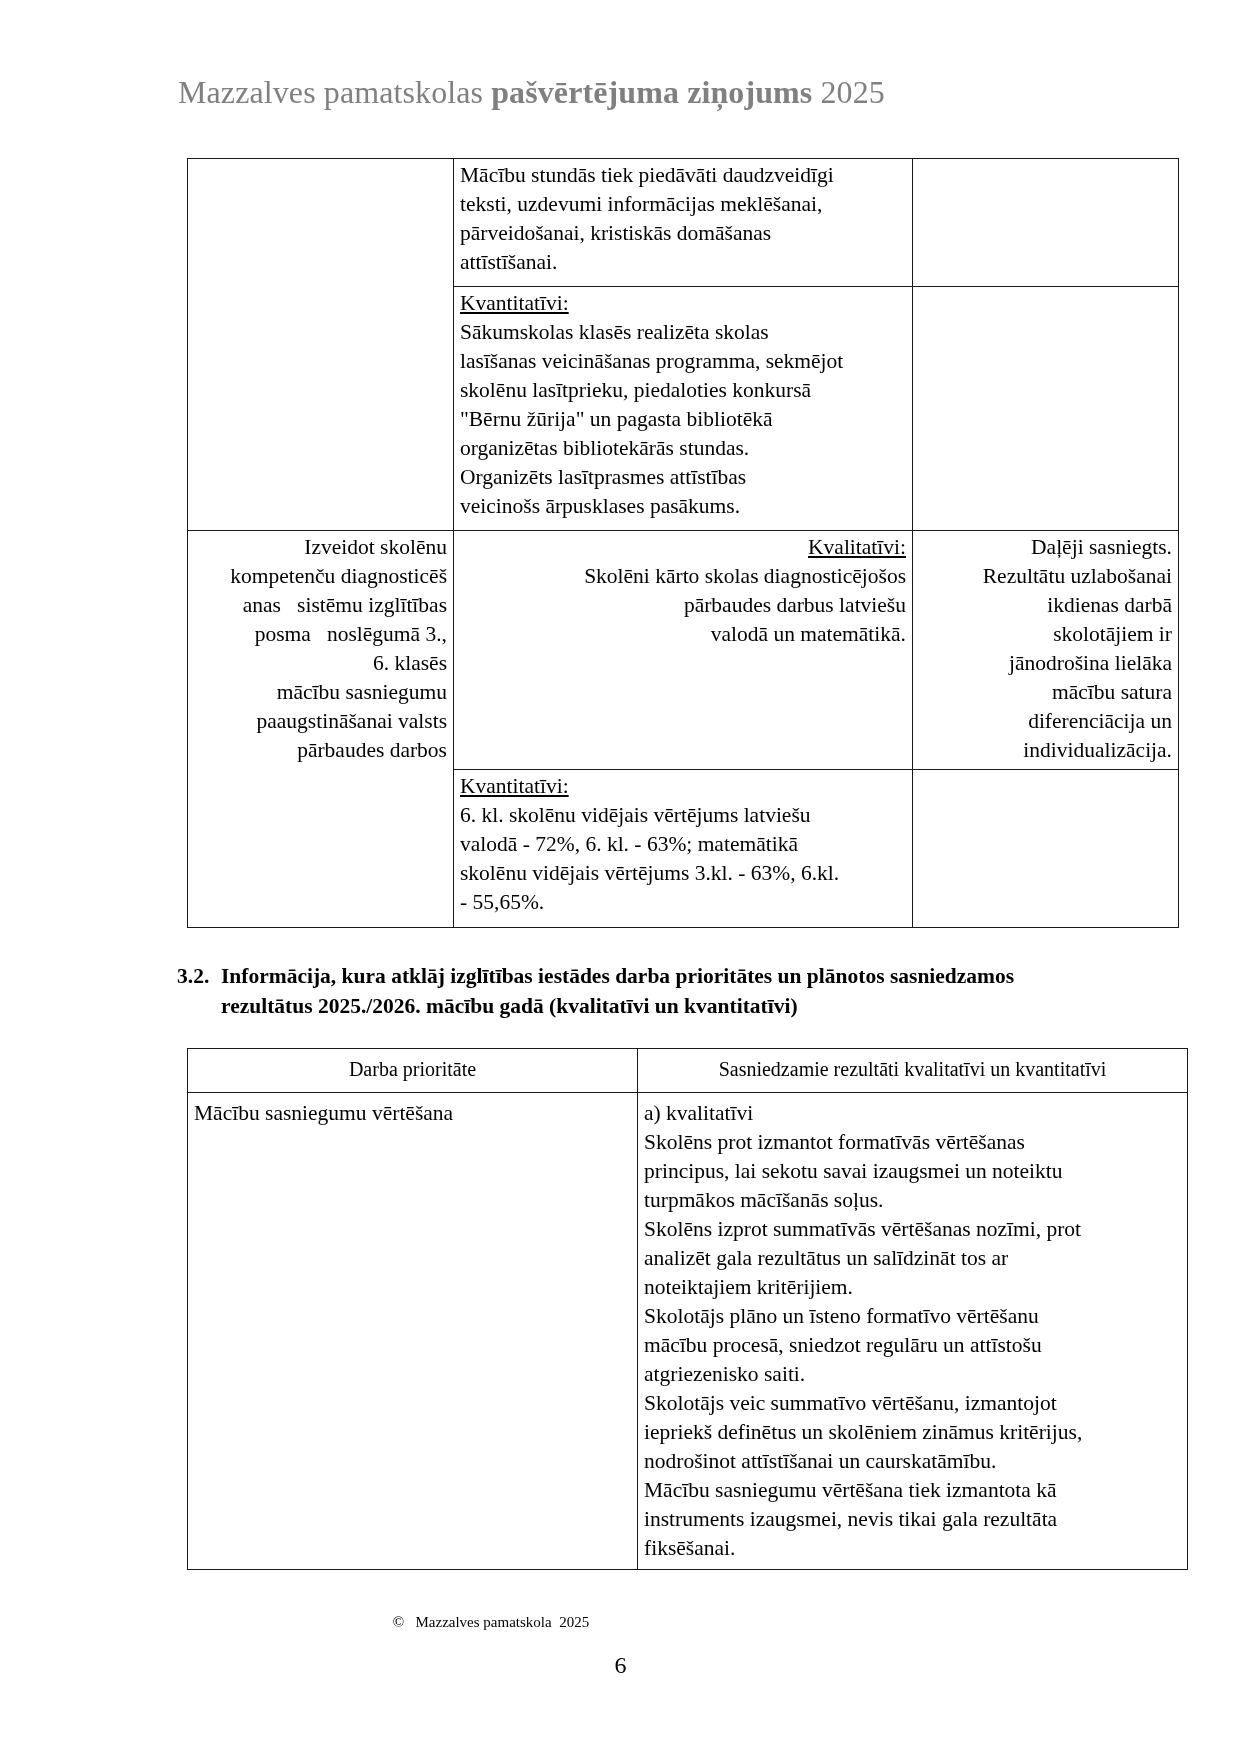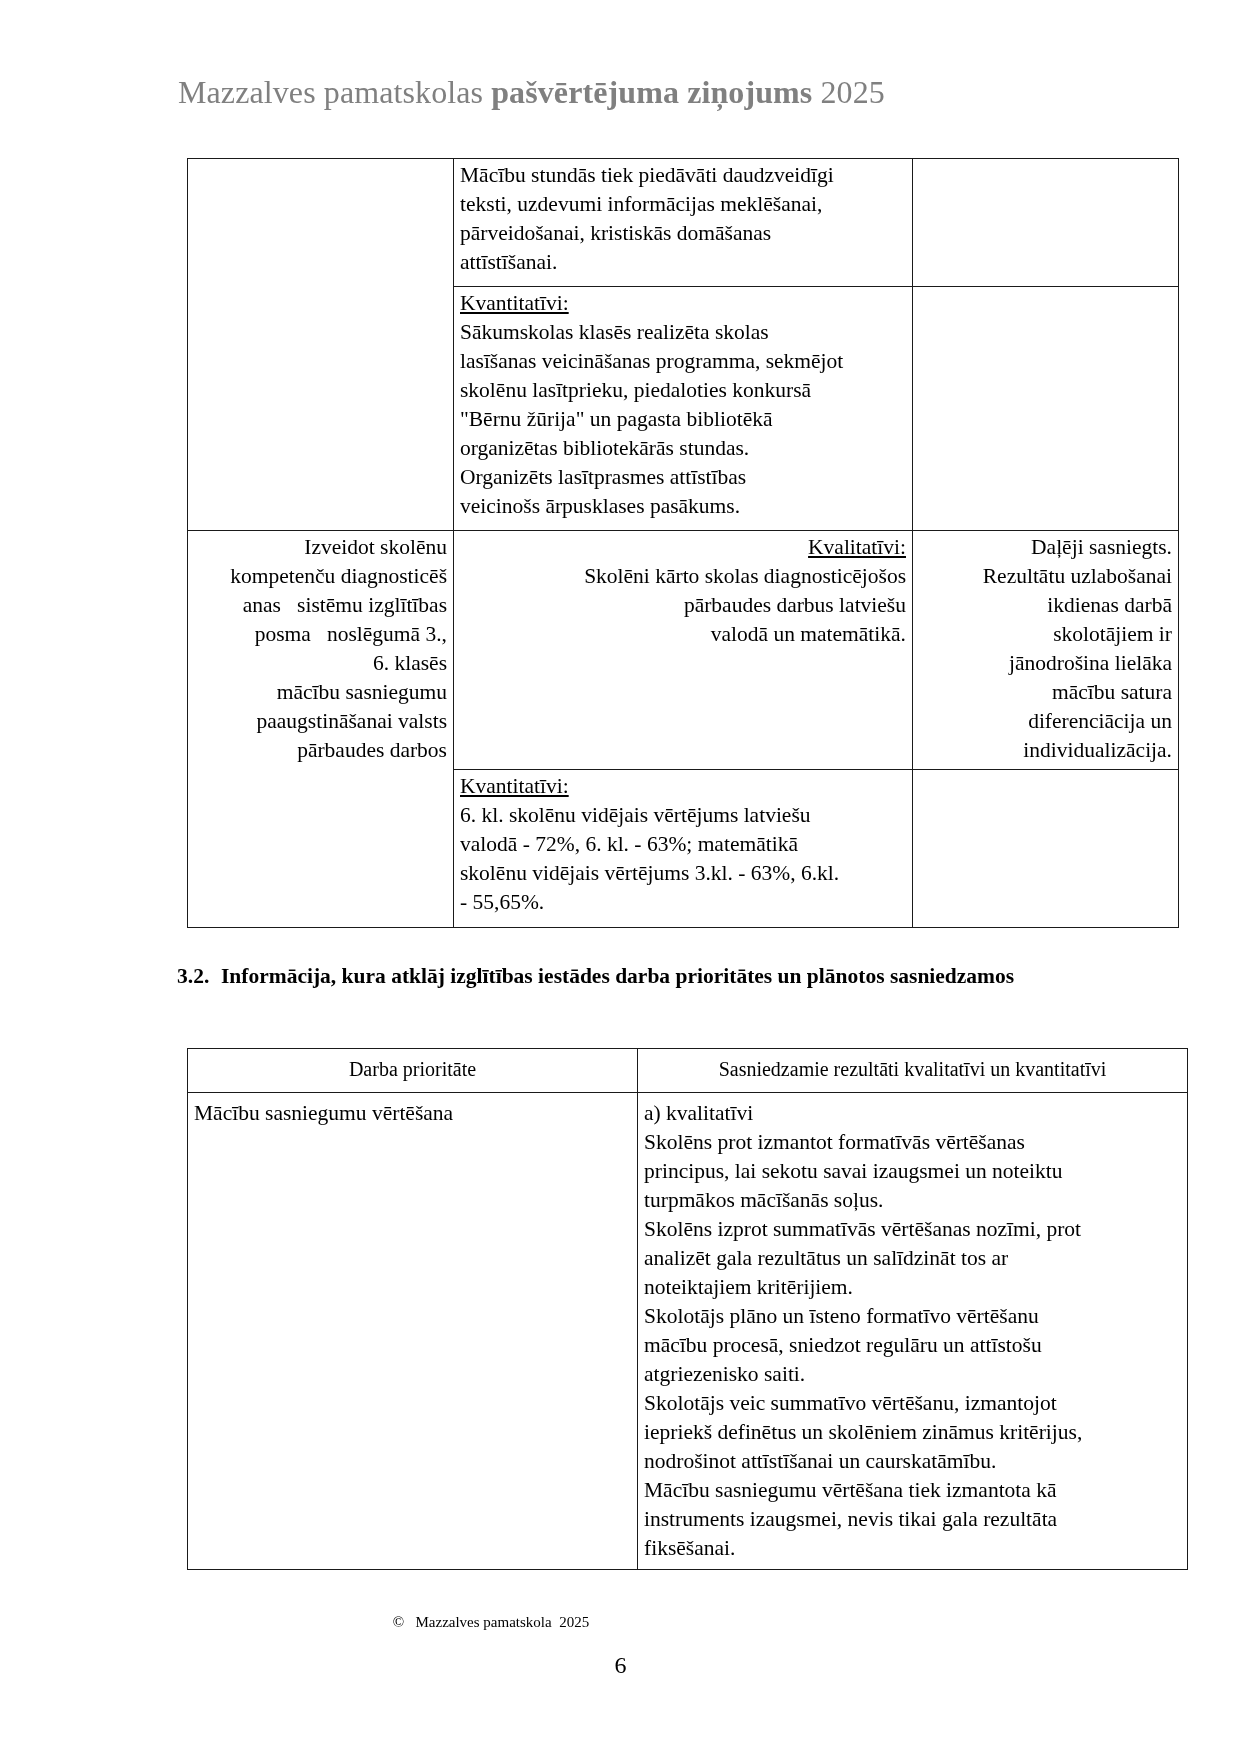--- a/index.html
+++ b/index.html
@@ -98,20 +98,21 @@
         <span class="line">skolēnu vidējais vērtējums 3.kl. - 63%, 6.kl.</span>
         <span class="line">- 55,65%.</span>
       </td>
       <td></td>
     </tr>
   </tbody>
 </table>
 
 <div class="h32">
   <span class="num">3.2.</span><span>Informācija, kura atklāj izglītības iestādes darba prioritātes un plānotos sasniedzamos</span>
+  <span class="l2">rezultātus 2025./2026. mācību gadā (kvalitatīvi un kvantitatīvi)</span>
 </div>
 
 <table class="t2">
   <colgroup>
       <col class="c1">
       <col class="c2">
     </colgroup>
   <thead>
     <tr>
       <th>Darba prioritāte</th>

